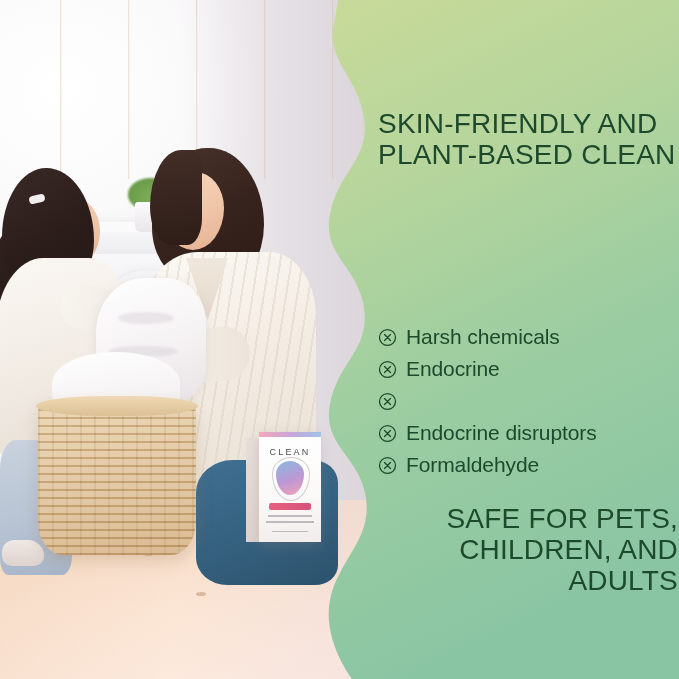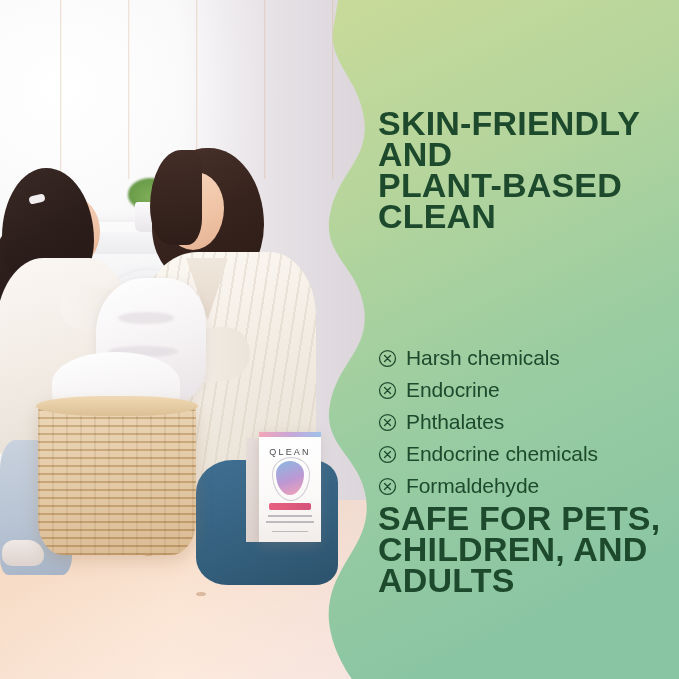--- a/index.html
+++ b/index.html
@@ -305,34 +305,34 @@
   #panel svg { display: block; }
 
   #content {
     position: absolute;
     left: 378px; top: 0;
     width: 300px; height: 679px;
   }
   .headline {
     position: absolute;
     left: 0;
-    font-weight: 700;
-    font-size: 34px;
+    font-weight: 400;
+    font-size: 28px;
     line-height: 31px;
     letter-spacing: 0.2px;
     color: #1d4a2c;
     font-family: "Liberation Sans", sans-serif;
     white-space: pre-line;
   }
   #headline-top { top: 108px; }
-  #headline-bottom { top: 503px; }
+  #headline-bottom { top: 503px; text-align: right; }
 
   .list { position: absolute; left: 0; }
   #list-good { top: 218px; }
-  #list-bad  { top: 342px; }
+  #list-bad  { top: 321px; }
 
   .item {
     display: flex;
     align-items: center;
     gap: 9px;
     height: 32px;
     color: #1d4a2c;
   }
   .item-label {
     font-size: 21px;
@@ -396,21 +396,21 @@
     <div class="laundry-fold" style="left:118px; top:312px; width:56px; height:12px;"></div>
     <div class="laundry-fold" style="left:108px; top:346px; width:70px; height:11px;"></div>
     <div class="basket-laundry"></div>
     <div class="basket"></div>
     <div class="basket-weave"></div>
     <div class="basket-rim"></div>
 
     <div class="box-side"></div>
     <div class="box"></div>
     <div class="box-topstripe"></div>
-    <div class="box-brand">QLEAN</div>
+    <div class="box-brand">CLEAN</div>
     <div class="box-drop-ring"></div>
     <div class="box-drop"></div>
     <div class="box-badge"></div>
     <div class="box-line" style="left:268px; top:515px; width:44px;"></div>
     <div class="box-line" style="left:266px; top:521px; width:48px;"></div>
     <div class="box-line" style="left:272px; top:531px; width:36px; height:1px;"></div>
   </div>
 
   <div id="panel">
     <svg width="679" height="679" viewBox="0 0 679 679">
@@ -455,28 +455,27 @@
           <circle cx="10" cy="10" r="8.4" fill="none" stroke="#1d4a2c" stroke-width="1.35"></circle>
           <path d="M6.9 6.9 L13.1 13.1 M13.1 6.9 L6.9 13.1" fill="none" stroke="#1d4a2c" stroke-width="1.35" stroke-linecap="round"></path>
         </svg>
         <span class="item-label">Endocrine</span>
       </div>
       <div class="item">
         <svg class="mark" viewBox="0 0 20 20">
           <circle cx="10" cy="10" r="8.4" fill="none" stroke="#1d4a2c" stroke-width="1.35"></circle>
           <path d="M6.9 6.9 L13.1 13.1 M13.1 6.9 L6.9 13.1" fill="none" stroke="#1d4a2c" stroke-width="1.35" stroke-linecap="round"></path>
         </svg>
-        <span class="item-label">Phthalates</span>
       </div>
       <div class="item">
         <svg class="mark" viewBox="0 0 20 20">
           <circle cx="10" cy="10" r="8.4" fill="none" stroke="#1d4a2c" stroke-width="1.35"></circle>
           <path d="M6.9 6.9 L13.1 13.1 M13.1 6.9 L6.9 13.1" fill="none" stroke="#1d4a2c" stroke-width="1.35" stroke-linecap="round"></path>
         </svg>
-        <span class="item-label">Endocrine chemicals</span>
+        <span class="item-label">Endocrine disruptors</span>
       </div>
       <div class="item">
         <svg class="mark" viewBox="0 0 20 20">
           <circle cx="10" cy="10" r="8.4" fill="none" stroke="#1d4a2c" stroke-width="1.35"></circle>
           <path d="M6.9 6.9 L13.1 13.1 M13.1 6.9 L6.9 13.1" fill="none" stroke="#1d4a2c" stroke-width="1.35" stroke-linecap="round"></path>
         </svg>
         <span class="item-label">Formaldehyde</span>
       </div>
     </div>
 

